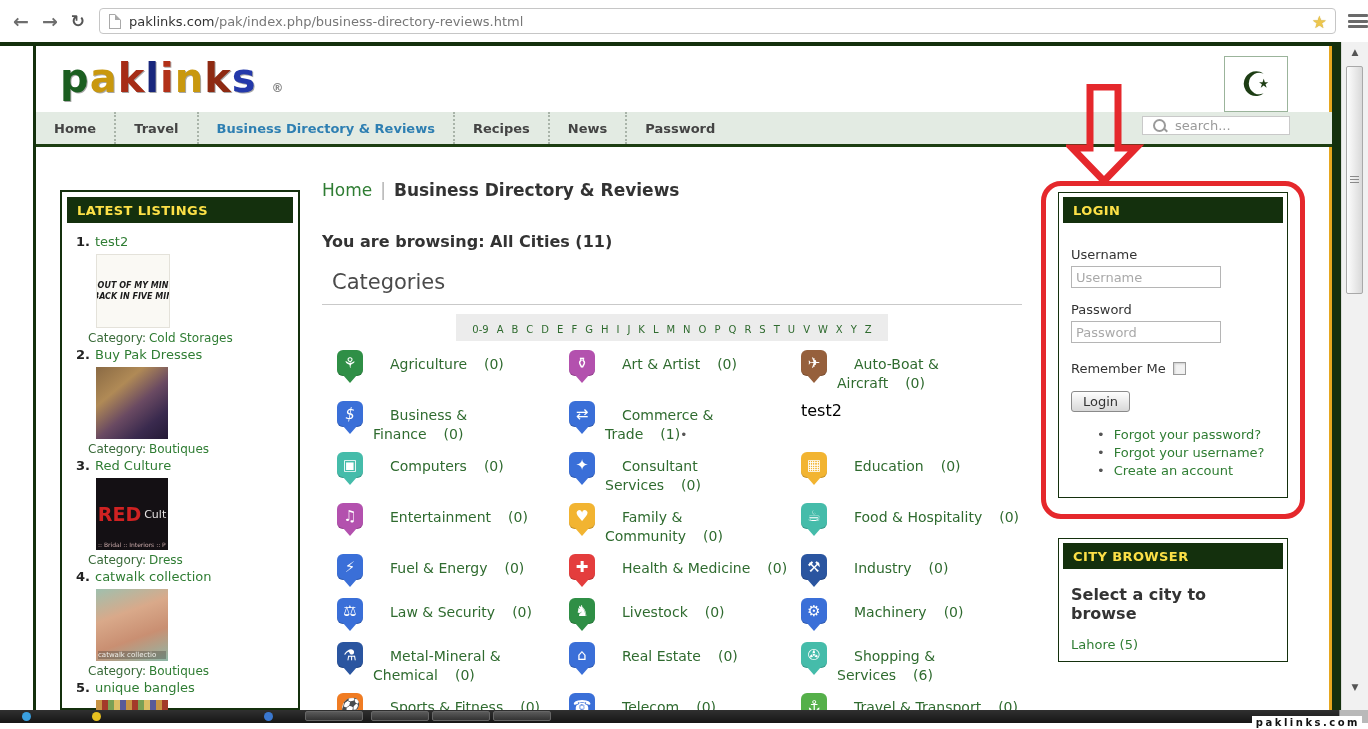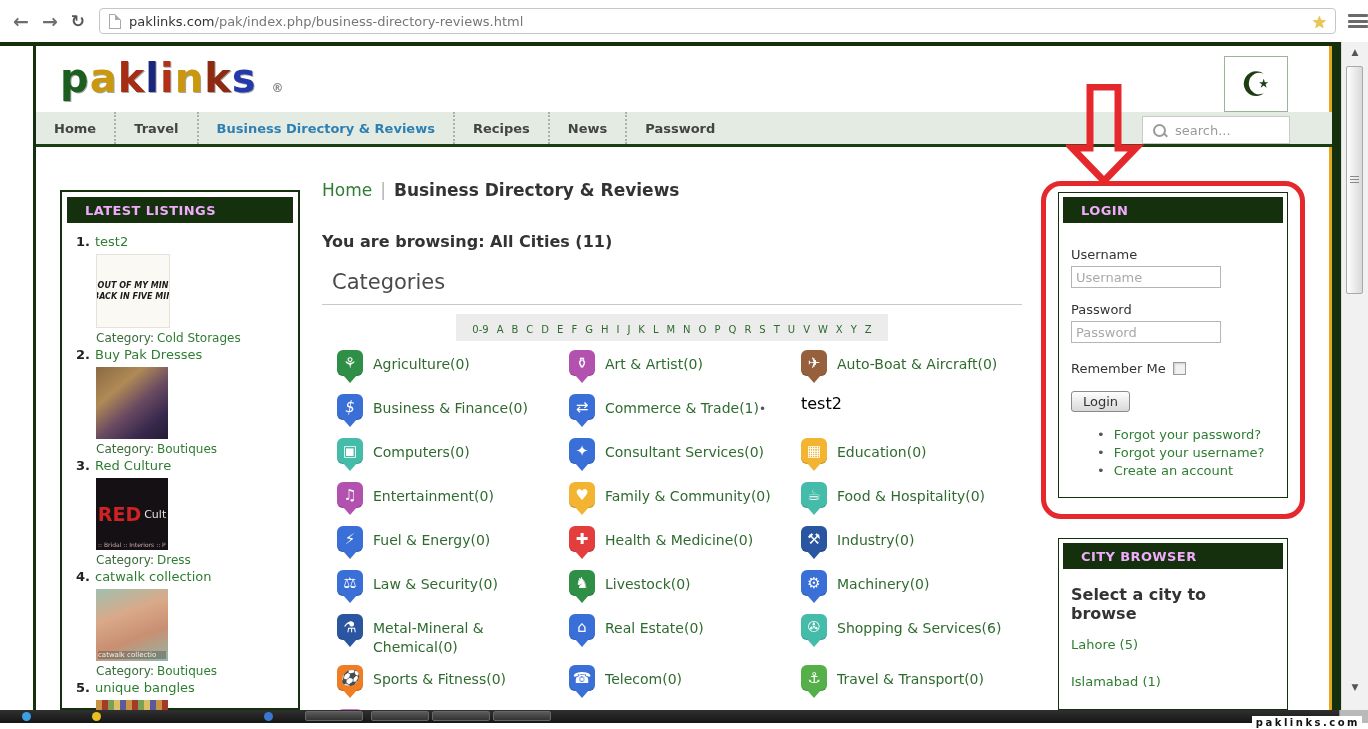--- a/index.html
+++ b/index.html
@@ -34,36 +34,36 @@
   .logo{position:absolute;left:24px;top:8px;font-weight:bold;font-size:40px;letter-spacing:1px;line-height:48px;}
   .logo span{text-shadow:1px 1px 0 rgba(0,0,0,.35);}
   .logo .reg{font-size:12px;color:#8a8a8a;vertical-align:baseline;text-shadow:none;}
   .emblem{position:absolute;right:44px;top:10px;width:62px;height:54px;border:1px solid #9bb49b;display:flex;align-items:center;justify-content:center;color:#1d3d14;font-size:34px;line-height:1;}
 
   
   .navbar{position:absolute;left:0;top:66px;width:1296px;height:32px;background:#e3ebe3;border-bottom:3px solid #1d3e12;box-sizing:content-box;display:flex;align-items:stretch;}
   .nav-item{display:flex;align-items:center;padding:0 18px;font-size:13px;font-weight:bold;color:#444;}
   .nav-item + .nav-item{border-left:2px dotted #a9b4a9;}
   .nav-item.active{color:#2e7fb2;}
-  .searchbox{position:absolute;right:42px;top:4px;width:148px;height:28px;background:#fff;border:1px solid #c9c9c9;display:flex;align-items:center;box-sizing:border-box;}
+  .searchbox{position:absolute;right:42px;top:4px;width:148px;height:19px;background:#fff;border:1px solid #c9c9c9;display:flex;align-items:center;box-sizing:border-box;}
   .mag{position:relative;width:9px;height:9px;border:2px solid #9a9a9a;border-radius:50%;margin:0 7px 0 10px;}
   .mag::after{content:"";position:absolute;left:8px;top:8px;width:5px;height:2px;background:#9a9a9a;transform:rotate(45deg);}
   .searchbox input{border:0;outline:0;width:100px;font-size:13px;color:#444;font-family:inherit;}
   .searchbox input::placeholder{color:#9a9a9a;}
 
   
   .sidebox{position:absolute;border:2px solid #14300d;background:#fff;box-sizing:border-box;}
   .listings{left:24px;top:144px;width:240px;height:520px;}
-  .boxhead{margin:5px;height:26px;background:#14300d;color:#f0abfc;font-weight:bold;font-size:13px;letter-spacing:.4px;display:flex;align-items:center;padding-left:18px;}
+  .boxhead{margin:5px;height:26px;background:#14300d;color:#fde047;font-weight:bold;font-size:13px;letter-spacing:.4px;display:flex;align-items:center;padding-left:10px;}
   .li-items{padding:6px 8px 0 14px;}
   .liname{height:17px;font-size:13px;white-space:nowrap;}
   .liname b{color:#222;margin-right:5px;}
   .liname a{color:#2f7d33;}
   .thumb{width:72px;height:72px;margin:3px 0 3px 20px;position:relative;overflow:hidden;}
-  .licat{height:16px;font-size:12px;margin-left:20px;color:#3a6b3a;white-space:nowrap;}
+  .licat{height:16px;font-size:12px;margin-left:12px;color:#3a6b3a;white-space:nowrap;}
   .licat a{color:#2f7d33;margin-left:3px;}
   .t1{background:#faf9f4;border:1px solid #e4e2da;display:flex;flex-direction:column;justify-content:center;align-items:center;}
   .t1 span{font-size:8px;font-weight:bold;font-style:italic;color:#1a1a1a;line-height:11px;white-space:nowrap;}
   .t2{background:linear-gradient(140deg,#8a6a44 0%,#b08a56 30%,#6a4a62 55%,#3a2a4e 78%,#241a36 100%);}
   .t3{background:#141014;display:flex;align-items:center;justify-content:center;gap:3px;}
   .t3 .w1{color:#cf2222;font-weight:bold;font-size:19px;}
   .t3 .w2{color:#e8e4e4;font-size:11px;}
   .t3 .cap{position:absolute;left:2px;right:2px;bottom:2px;font-size:6px;color:#c9a9a9;white-space:nowrap;overflow:hidden;}
   .t4{background:linear-gradient(160deg,#9fc0ae 0%,#d9a98a 35%,#c98f72 65%,#8fb8a8 100%);}
   .t4 .cap{position:absolute;left:2px;right:2px;bottom:2px;font-size:7px;color:#f0f0ea;background:rgba(70,60,55,.35);white-space:nowrap;overflow:hidden;}
@@ -79,39 +79,39 @@
   .cat-rule{position:absolute;left:286px;top:258px;width:700px;border-top:1px solid #c9c9c9;}
   .alpha{position:absolute;left:286px;top:268px;width:700px;text-align:center;}
   .alpha .wrap{display:inline-block;background:#ececec;padding:4px 12px;}
   .alpha a{color:#2f6b2f;font-size:10px;margin:0 4px;text-align:right;}
 
   .catgrid{position:absolute;left:301px;top:304px;width:700px;display:grid;grid-template-columns:232px 232px 232px;row-gap:9px;}
   .cat{display:flex;gap:10px;align-items:flex-start;min-height:35px;}
   .pin{position:relative;flex:0 0 26px;width:26px;height:26px;border-radius:6px;background:var(--pc);display:flex;align-items:center;justify-content:center;color:#fff;font-size:15px;box-shadow:inset 0 -1px 0 rgba(0,0,0,.2);}
   .pin::after{content:"";position:absolute;left:50%;top:100%;transform:translateX(-50%);margin-top:-1px;border:7px solid transparent;border-top:8px solid var(--pc);}
   .ctext{padding-top:4px;max-width:186px;}
-  .clabel{font-size:14px;color:#2f6b2f;line-height:18px;}
+  .clabel{font-size:14px;color:#2f6b2f;line-height:18px;margin-left:17px;}
   .sub{margin-top:5px;font-size:12px;color:#444;}
   .sub::before{content:"• ";color:#555;}
 
   
   .loginbox{left:1022px;top:146px;width:230px;height:306px;border-width:1px;}
   .loginbox .boxhead,.citybox .boxhead{margin:4px;}
   .form{padding:6px 12px 0 12px;font-size:13px;color:#333;}
   .flabel{margin-top:14px;margin-bottom:4px;}
   .form input[type=text],.form input[type=password]{width:140px;height:20px;border:1px solid #b5b5b5;font-size:13px;color:#444;padding:0 4px;font-family:inherit;box-sizing:content-box;}
   .form input::placeholder{color:#a9a9a9;}
   .rememberrow{margin-top:18px;display:flex;align-items:center;gap:7px;}
   .cb{appearance:none;width:13px;height:13px;border:1px solid #9a9a9a;background:#f2f2f2;box-shadow:inset 1px 1px 2px rgba(0,0,0,.15);margin:0;}
   .loginbtn{margin-top:15px;font-size:13px;color:#333;background:linear-gradient(#fefefe,#d8d8d8);border:1px solid #8a8a8a;border-radius:3px;padding:2px 11px;font-family:inherit;}
   .loginlinks{margin:14px 0 0 26px;padding:0;list-style:none;}
   .loginlinks li{font-size:13px;line-height:18px;}
   .loginlinks li::before{content:"•";color:#555;margin-right:9px;}
   .loginlinks a{color:#2f7d33;}
-  .citybox{left:1022px;top:492px;width:230px;height:172px;border-width:1px;overflow:hidden;}
+  .citybox{left:1022px;top:492px;width:230px;height:124px;border-width:1px;overflow:hidden;}
   .cityhead{margin:16px 12px 0 12px;font-size:16px;font-weight:bold;color:#333;}
   .citylinks{margin:14px 12px 0 12px;}
   .citylinks a{display:block;color:#2f7d33;font-size:13px;margin-bottom:22px;}
 
   
   .ann-rect{position:absolute;left:1041px;top:181px;width:264px;height:338px;border:5px solid #e5282c;border-radius:20px;box-sizing:border-box;pointer-events:none;}
   .ann-arrow{position:absolute;left:1066px;top:84px;pointer-events:none;}
 
   
   .taskbar{position:absolute;left:0;top:710px;width:1368px;height:13px;background:linear-gradient(#303030,#161616);}

